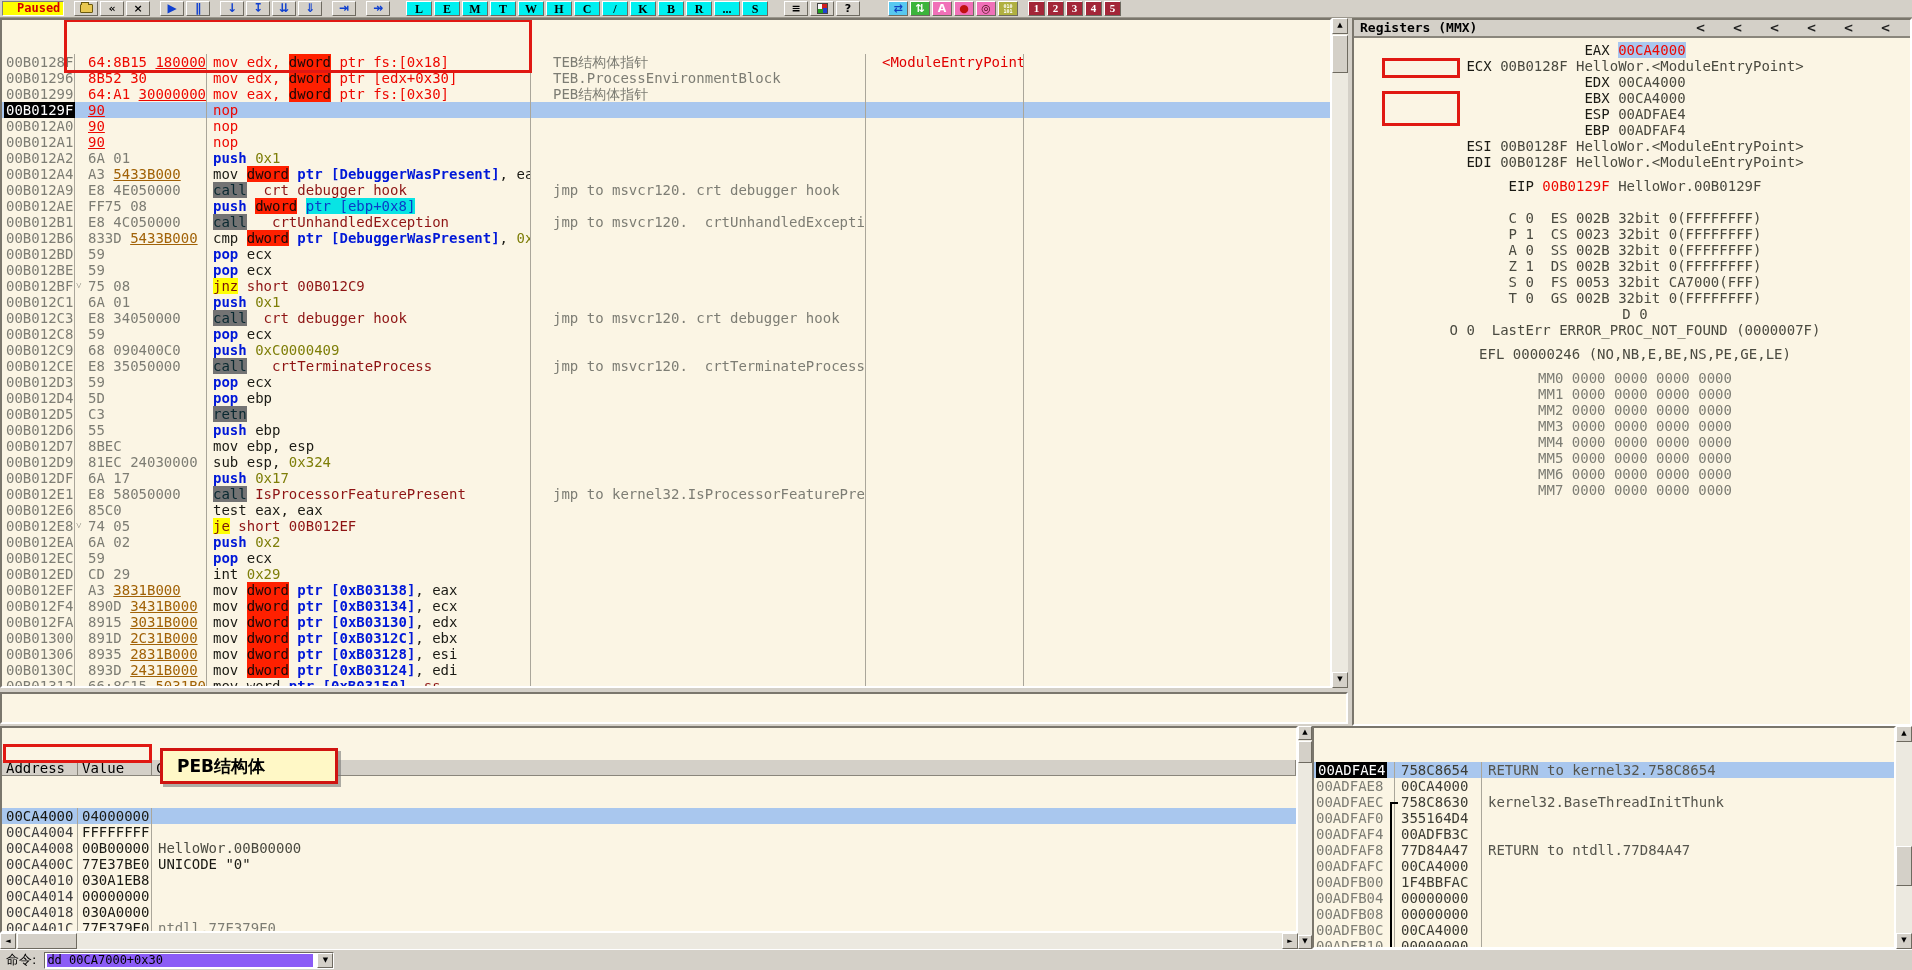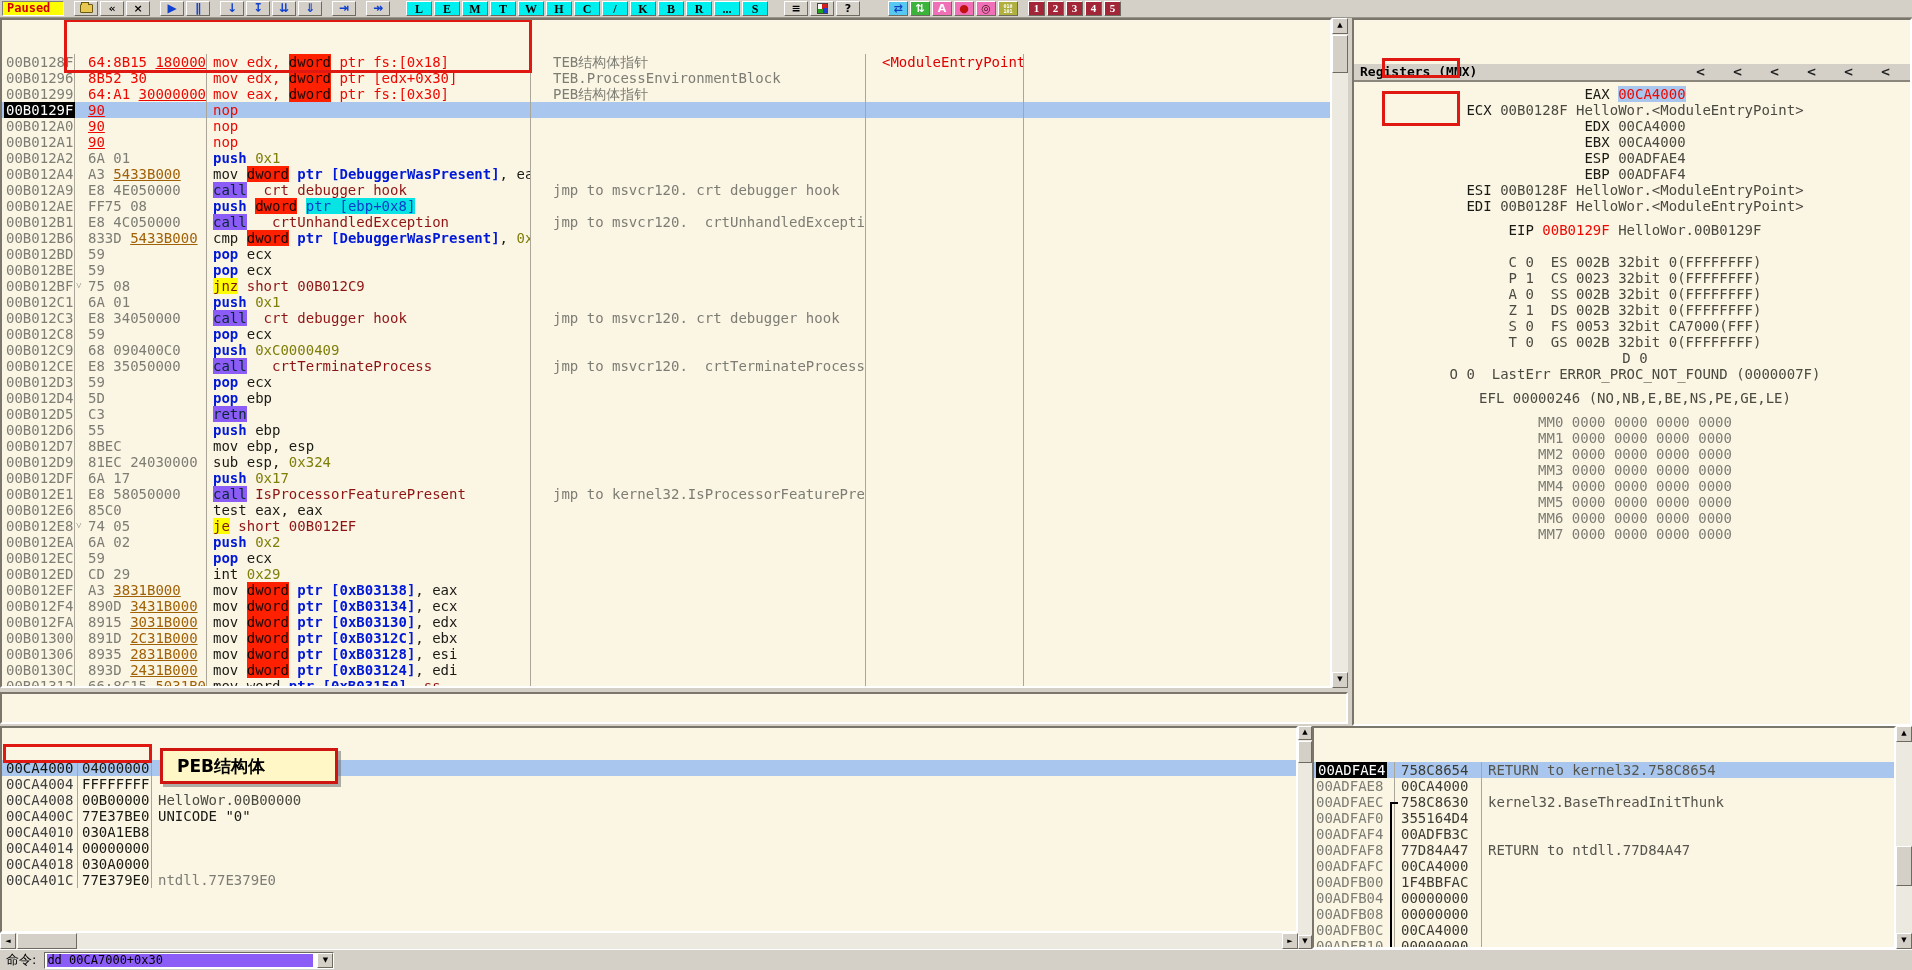--- a/index.html
+++ b/index.html
@@ -7,21 +7,21 @@
               font-family:"DejaVu Sans Mono", monospace; }
   .mono { font:14px/16px "DejaVu Sans Mono", monospace; white-space:pre; }
 
   
   #toolbar { position:absolute; left:0; top:0; width:1912px; height:18px;
              background:#D4D0C8; border-bottom:1px solid #9a968c;
              display:flex; align-items:center; }
   .status-box { margin-left:2px; width:62px; height:15px; background:#FFFF00;
                 border:1px solid; border-color:#808080 #fff #fff #808080;
                 color:#D40000; font:bold 12px/13px "DejaVu Sans Mono",monospace;
-                padding-left:4px; }
+                padding-left:14px; }
   .tbtn { width:24px; height:15px; margin-left:2px; background:#D4D0C8;
           border:1px solid; border-color:#fff #6e6a60 #6e6a60 #fff;
           display:flex; align-items:center; justify-content:center;
           font:bold 11px/11px "DejaVu Sans",sans-serif; color:#000; cursor:default; }
   .tbtn.blue { color:#1040d0; font-size:12px; }
   .tbtn.win  { width:26px; background:#00F0F0;
                font:bold 12px/12px "Liberation Serif",serif; }
   .tbtn.plug { width:20px; border-color:#fff #6e6a60 #6e6a60 #fff; }
   .tbtn.num  { width:17px; background:#A32638; color:#fff;
                font:bold 11px/11px "Liberation Serif",serif; } .gap8{margin-left:8px;} .gap14{margin-left:14px;} .gap26{margin-left:26px;}
@@ -60,30 +60,30 @@
   .c-cmt  { width:318px; padding-left:5px; border-right:1px solid #aaa69a; flex:none; overflow:hidden;margin-left:17px;}
   .c-lbl  { width:158px; padding-left:16px; border-right:1px solid #aaa69a; flex:none; overflow:hidden;}
   .c-fill { flex:1; }
 
   
   .t-g {color:#7d7d74;} .t-gu{color:#a16207; text-decoration:underline;}
   .t-r {color:#ee0800;} .t-ru{color:#ee0800; text-decoration:underline;}
   .t-k {color:#1a1a14;} .t-v {color:#4a4a40;} .t-b {color:#0018d8;font-weight:bold;}
   .t-m {color:#8e1414;} .t-o {color:#7e7e08;}
   .t-hr{background:#ff2000; color:#180808;}
-  .t-hc{background:#8b5cf6; color:#082830;}
+  .t-hc{background:#737373; color:#082830;}
   .t-hy{background:#ffff00; color:#7a1408;}
   .t-sc{background:#08e4e4; color:#0a3cc8;}
   .t-rv{color:#ee0800;} .t-rl{color:#e00000;}
   .t-sel{background:#A9C7EE;}
 
   
   #reg-title { height:18px; background:#D4D0C8; border-bottom:2px solid #8a867c;
                display:flex; align-items:center; font:bold 13px/14px "DejaVu Sans Mono",monospace;
-               padding:0 6px; color:#000;margin-top:44px; }
+               padding:0 6px; color:#000; }
   #reg-title .chev { flex:none; width:37px; text-align:center; color:#222;
                      font:bold 12px/12px "DejaVu Sans",sans-serif; }
   #reg-title .tspacer { flex:1; }
   #reg-body { position:relative; padding:4px 0 0 6px;text-align:center; }
   .rline { height:16px; }
   .rgap8 { height:8px; } .rgap16 { height:16px; }
   .ann { position:absolute; border:3px solid #E01812; pointer-events:none; }
 
   
   .hdr { height:16px; background:#D4D0C8; border-bottom:1px solid #8a867c;
@@ -226,20 +226,25 @@
         <span class="chev">&lt;</span>
         <span class="chev">&lt;</span>
       </span>
   </div>
   <div id="reg-body" class="mono"><div class="rline mono"><span class="t-k">EAX </span><span class="t-rv t-sel">00CA4000</span></div><div class="rline mono"><span class="t-k">ECX </span><span class="t-v">00B0128F</span><span class="t-v"> HelloWor.&lt;ModuleEntryPoint&gt;</span></div><div class="rline mono"><span class="t-k">EDX </span><span class="t-v">00CA4000</span></div><div class="rline mono"><span class="t-k">EBX </span><span class="t-v">00CA4000</span></div><div class="rline mono"><span class="t-k">ESP </span><span class="t-v">00ADFAE4</span></div><div class="rline mono"><span class="t-k">EBP </span><span class="t-v">00ADFAF4</span></div><div class="rline mono"><span class="t-k">ESI </span><span class="t-v">00B0128F</span><span class="t-v"> HelloWor.&lt;ModuleEntryPoint&gt;</span></div><div class="rline mono"><span class="t-k">EDI </span><span class="t-v">00B0128F</span><span class="t-v"> HelloWor.&lt;ModuleEntryPoint&gt;</span></div><div class="rgap8"></div><div class="rline mono"><span class="t-k">EIP </span><span class="t-rv">00B0129F</span><span class="t-v"> HelloWor.00B0129F</span></div><div class="rgap16"></div><div class="rline mono"><span class="t-v">C 0  ES 002B 32bit 0(FFFFFFFF)</span></div><div class="rline mono"><span class="t-v">P 1  CS 0023 32bit 0(FFFFFFFF)</span></div><div class="rline mono"><span class="t-v">A 0  SS 002B 32bit 0(FFFFFFFF)</span></div><div class="rline mono"><span class="t-v">Z 1  DS 002B 32bit 0(FFFFFFFF)</span></div><div class="rline mono"><span class="t-v">S 0  FS 0053 32bit CA7000(FFF)</span></div><div class="rline mono"><span class="t-v">T 0  GS 002B 32bit 0(FFFFFFFF)</span></div><div class="rline mono"><span class="t-v">D 0</span></div><div class="rline mono"><span class="t-v">O 0  LastErr ERROR_PROC_NOT_FOUND (0000007F)</span></div><div class="rgap8"></div><div class="rline mono"><span class="t-v">EFL 00000246 (NO,NB,E,BE,NS,PE,GE,LE)</span></div><div class="rgap8"></div><div class="rline mono"><span class="t-g">MM0 0000 0000 0000 0000</span></div><div class="rline mono"><span class="t-g">MM1 0000 0000 0000 0000</span></div><div class="rline mono"><span class="t-g">MM2 0000 0000 0000 0000</span></div><div class="rline mono"><span class="t-g">MM3 0000 0000 0000 0000</span></div><div class="rline mono"><span class="t-g">MM4 0000 0000 0000 0000</span></div><div class="rline mono"><span class="t-g">MM5 0000 0000 0000 0000</span></div><div class="rline mono"><span class="t-g">MM6 0000 0000 0000 0000</span></div><div class="rline mono"><span class="t-g">MM7 0000 0000 0000 0000</span></div></div>
   <div class="ann" style="left:28px; top:38px; width:78px; height:20px;"></div>
   <div class="ann" style="left:28px; top:71px; width:78px; height:35px;"></div>
 </div>
 
 <div id="dump" class="pane mono">
+  <div class="hdr">
+    <div class="h-addr">Address</div>
+    <div class="h-val">Value</div>
+    <div class="h-cmt">Comment</div>
+  </div>
   <div id="dump-rows"><div class="mrow sel"><div class="m-addr" style="color: rgb(20, 20, 14);">00CA4000</div><div class="m-val">04000000</div><div class="m-cmt "></div></div><div class="mrow"><div class="m-addr">00CA4004</div><div class="m-val">FFFFFFFF</div><div class="m-cmt "></div></div><div class="mrow"><div class="m-addr">00CA4008</div><div class="m-val">00B00000</div><div class="m-cmt t-v">HelloWor.00B00000</div></div><div class="mrow"><div class="m-addr">00CA400C</div><div class="m-val">77E37BE0</div><div class="m-cmt t-k">UNICODE "0"</div></div><div class="mrow"><div class="m-addr">00CA4010</div><div class="m-val">030A1EB8</div><div class="m-cmt "></div></div><div class="mrow"><div class="m-addr">00CA4014</div><div class="m-val">00000000</div><div class="m-cmt "></div></div><div class="mrow"><div class="m-addr">00CA4018</div><div class="m-val">030A0000</div><div class="m-cmt "></div></div><div class="mrow"><div class="m-addr">00CA401C</div><div class="m-val">77E379E0</div><div class="m-cmt t-g">ntdll.77E379E0</div></div></div>
   <div class="ann" style="left:1px; top:16px; width:149px; height:19px;"></div>
 </div>
 
 <div id="peb-callout">
   <span>PEB结构体</span>
 </div>
 
 <div id="dump-hscroll" class="sb hsb">
   <div class="arr" style="left:0; line-height:14px;">◄</div>

